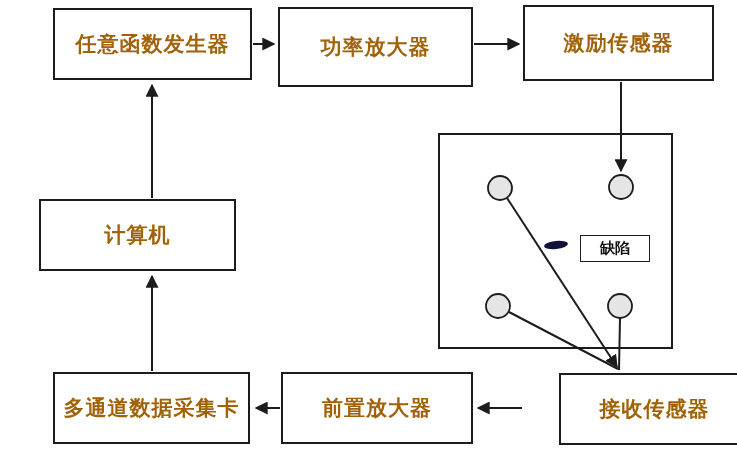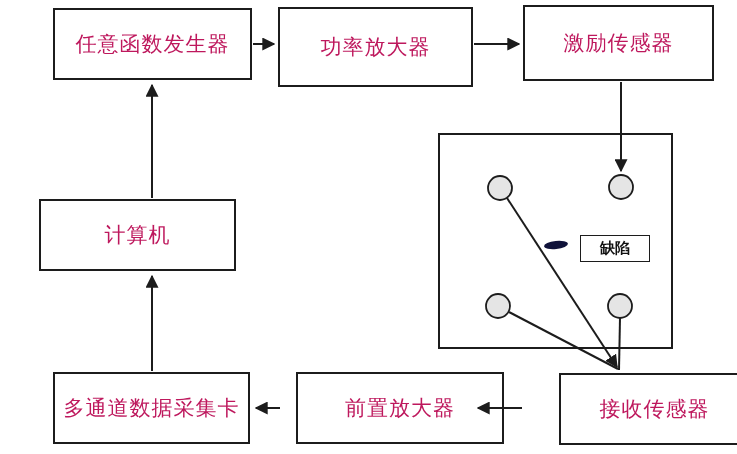--- a/index.html
+++ b/index.html
@@ -16,32 +16,32 @@
     overflow: hidden;
   }
   .node {
     position: absolute;
     border: 2px solid #1c1c1c;
     background: #ffffff;
     display: flex;
     align-items: center;
     justify-content: center;
     font-size: 21px;
-    font-weight: normal;
-    color: #be185d;
+    font-weight: bold;
+    color: #a16207;
     letter-spacing: 1px;
     box-sizing: border-box;
     z-index: 2;
   }
   #node-function-generator { left: 53px;  top: 8px;   width: 199px; height: 72px; }
   #node-power-amplifier    { left: 278px; top: 7px;   width: 195px; height: 80px; }
   #node-excitation-sensor  { left: 523px; top: 5px;   width: 191px; height: 76px; }
   #node-computer           { left: 39px;  top: 199px; width: 197px; height: 72px; }
   #node-daq-card           { left: 53px;  top: 372px; width: 197px; height: 72px; }
-  #node-preamplifier       { left: 281px; top: 372px; width: 208px; height: 72px; margin-left: 15px; }
+  #node-preamplifier       { left: 281px; top: 372px; width: 192px; height: 72px; }
   #node-receiving-sensor   { left: 523px; top: 373px; width: 191px; height: 72px; margin-left: 36px; }
 
   .specimen {
     position: absolute;
     left: 438px; top: 133px;
     width: 235px; height: 216px;
     border: 2px solid #1c1c1c;
     background: #ffffff;
     box-sizing: border-box;
     z-index: 1;

